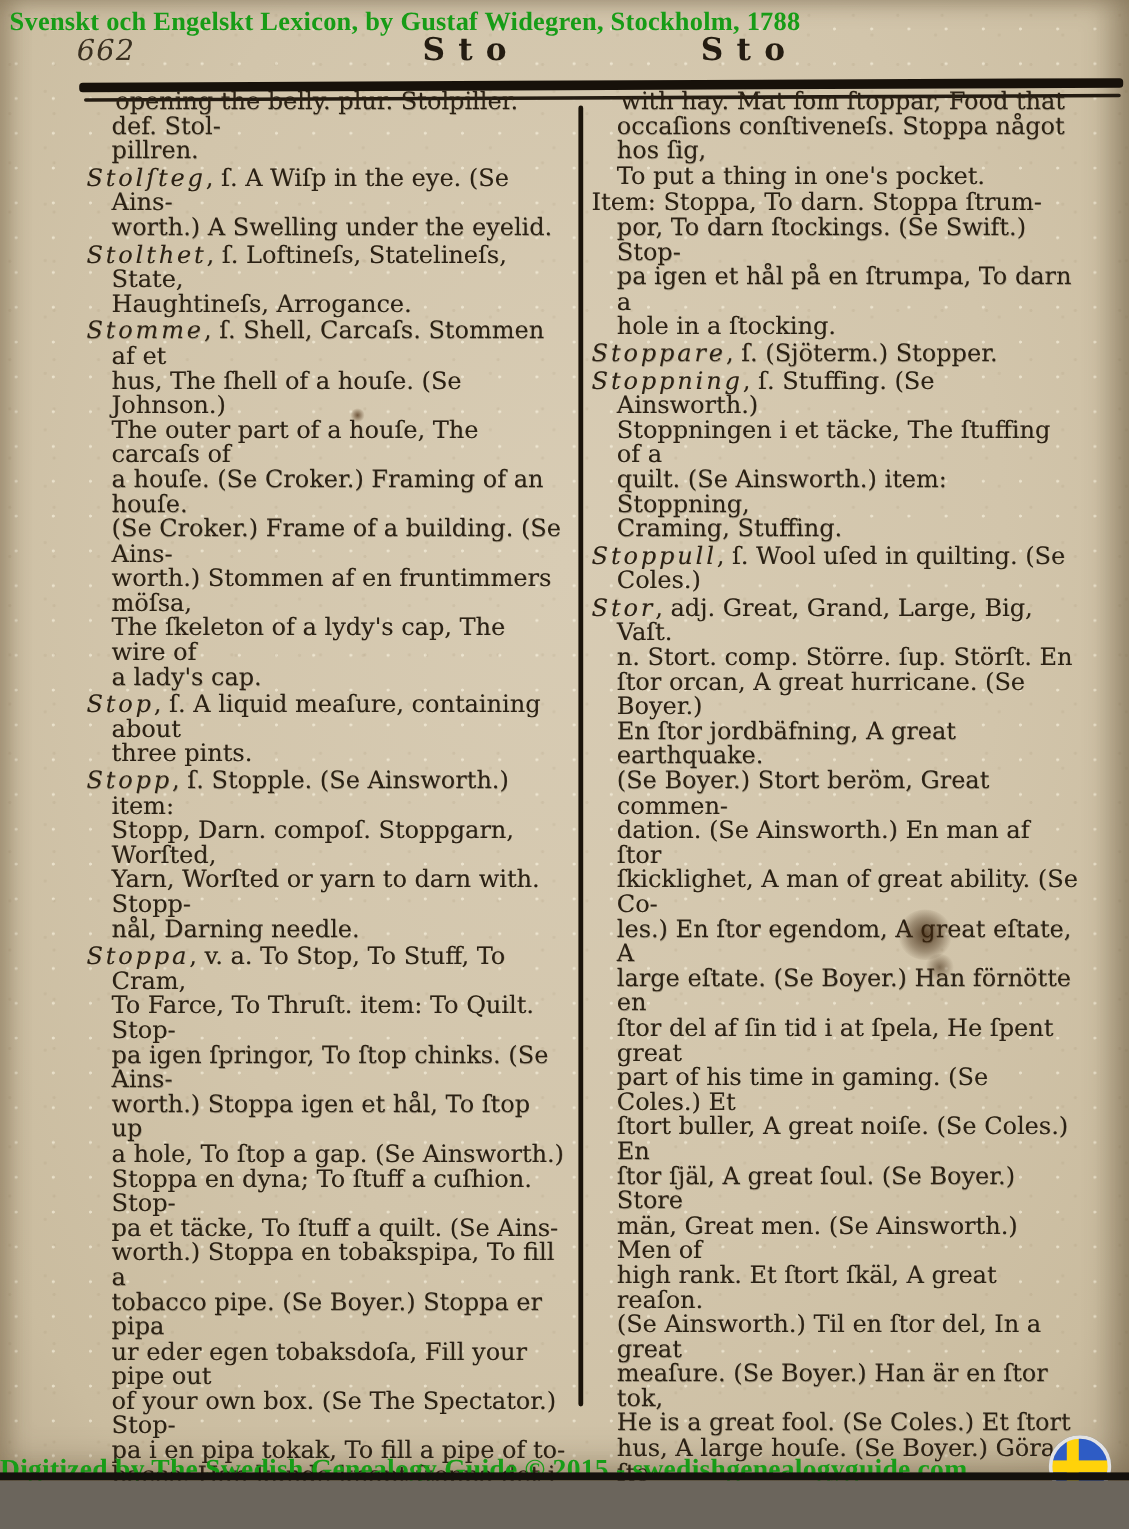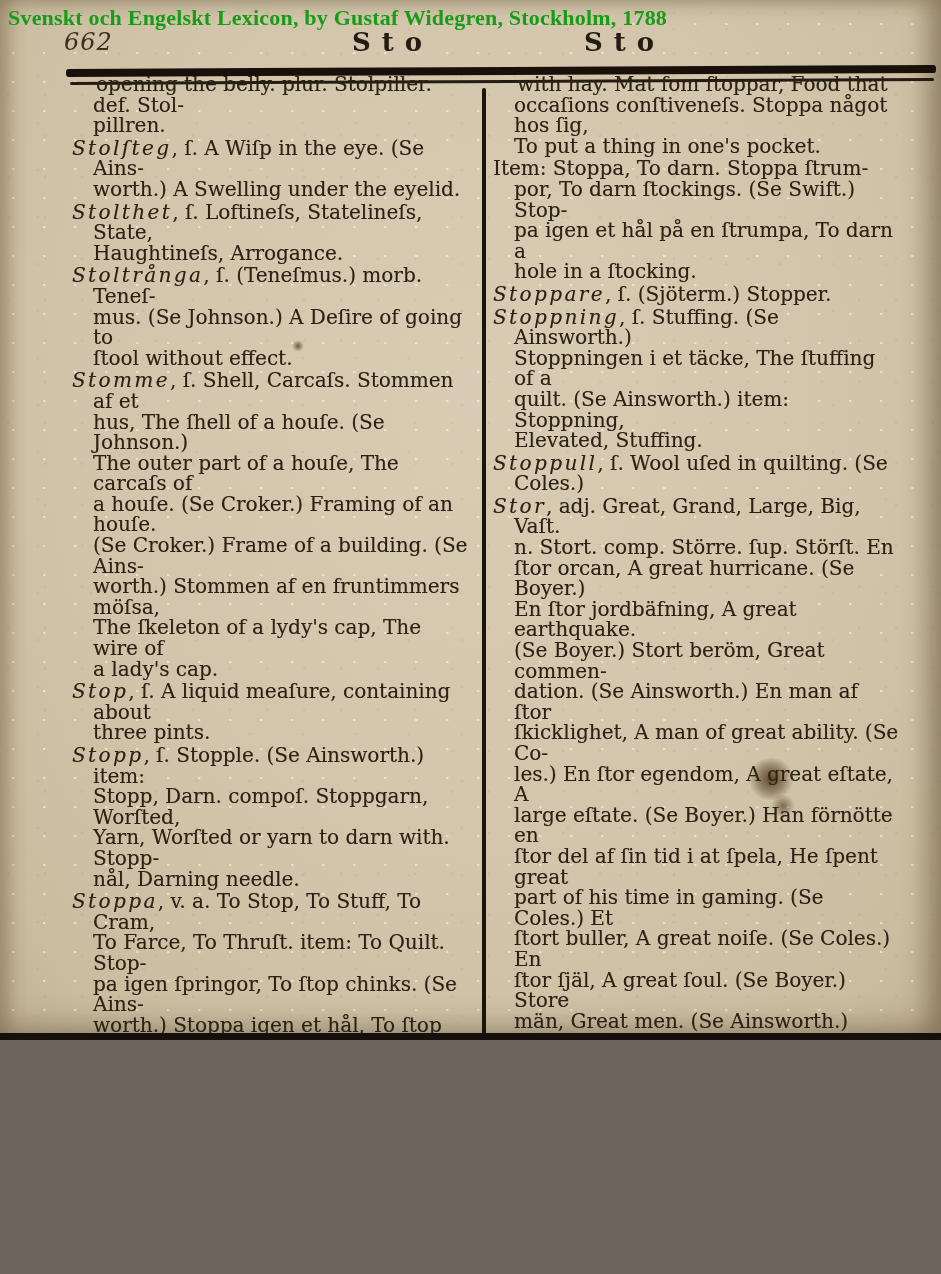--- a/index.html
+++ b/index.html
@@ -1,17 +1,17 @@
 <!DOCTYPE html>
 <html><head>
 <meta charset="utf-8">
 <style>
   html,body { margin:0; padding:0; background:#6b655c; }
   .page {
-    position:relative; width:941px; height:1040px; overflow:hidden;
+    position:relative; width:941px; height:1234px; overflow:hidden;
     background-color:#d2c5ab;
     background-image:
       radial-gradient(circle at 22% 31%, rgba(118,94,58,.09) 1px, transparent 1.6px),
       radial-gradient(circle at 71% 62%, rgba(118,94,58,.08) 1px, transparent 1.7px),
       radial-gradient(circle at 43% 83%, rgba(255,250,233,.55) 1px, transparent 1.5px),
       radial-gradient(ellipse at 50% 38%, #d8ccb4 0%, #d2c5ab 55%, #cabc9f 88%, #c0b195 100%);
     background-size: 37px 41px, 53px 47px, 31px 29px, 100% 100%;
     box-shadow: inset -16px 0 22px rgba(92,76,50,.38), inset 10px 0 16px rgba(108,90,60,.30), inset 0 -18px 26px rgba(95,80,52,.30);
     font-family:"DejaVu Serif","Liberation Serif",serif;
   }
@@ -65,23 +65,20 @@
   <div class="rule-thin"></div>
   <div class="col-divider"></div>
 
   <div class="col col-left">
     <p class="entry cont"><span>opening the belly. plur. Stolpiller. def. Stol-
 pillren.</span></p>
     <p class="entry"><span class="hw">Stolſteg</span><span>, ſ. A Wiſp in the eye. (Se Ains-
 worth.) A Swelling under the eyelid.</span></p>
     <p class="entry"><span class="hw">Stolthet</span><span>, ſ. Loftineſs, Statelineſs, State,
 Haughtineſs, Arrogance.</span></p>
-    <p class="entry"><span class="hw">Stoltrånga</span><span>, ſ. (Teneſmus.) morb. Teneſ-
-mus. (Se Johnson.) A Deſire of going to
-ſtool without effect.</span></p>
     <p class="entry"><span class="hw">Stomme</span><span>, ſ. Shell, Carcaſs. Stommen af et
 hus, The ſhell of a houſe. (Se Johnson.)
 The outer part of a houſe, The carcaſs of
 a houſe. (Se Croker.) Framing of an houſe.
 (Se Croker.) Frame of a building. (Se Ains-
 worth.) Stommen af en fruntimmers möſsa,
 The ſkeleton of a lydy's cap, The wire of
 a lady's cap.</span></p>
     <p class="entry"><span class="hw">Stop</span><span>, ſ. A liquid meaſure, containing about
 three pints.</span></p>
@@ -120,21 +117,21 @@
 occaſions conſtiveneſs. Stoppa något hos ſig,
 To put a thing in one's pocket.</span></p>
     <p class="entry"><span>Item: Stoppa, To darn. Stoppa ſtrum-
 por, To darn ſtockings. (Se Swift.) Stop-
 pa igen et hål på en ſtrumpa, To darn a
 hole in a ſtocking.</span></p>
     <p class="entry"><span class="hw">Stoppare</span><span>, ſ. (Sjöterm.) Stopper.</span></p>
     <p class="entry"><span class="hw">Stoppning</span><span>, ſ. Stuffing. (Se Ainsworth.)
 Stoppningen i et täcke, The ſtuffing of a
 quilt. (Se Ainsworth.) item: Stoppning,
-Elevated, Stuffing.</span></p>
+Craming, Stuffing.</span></p>
     <p class="entry"><span class="hw">Stoppull</span><span>, ſ. Wool uſed in quilting. (Se
 Coles.)</span></p>
     <p class="entry"><span class="hw">Stor</span><span>, adj. Great, Grand, Large, Big, Vaſt.
 n. Stort. comp. Större. ſup. Störſt. En
 ſtor orcan, A great hurricane. (Se Boyer.)
 En ſtor jordbäfning, A great earthquake.
 (Se Boyer.) Stort beröm, Great commen-
 dation. (Se Ainsworth.) En man af ſtor
 ſkicklighet, A man of great ability. (Se Co-
 les.) En ſtor egendom, A great eſtate, A

